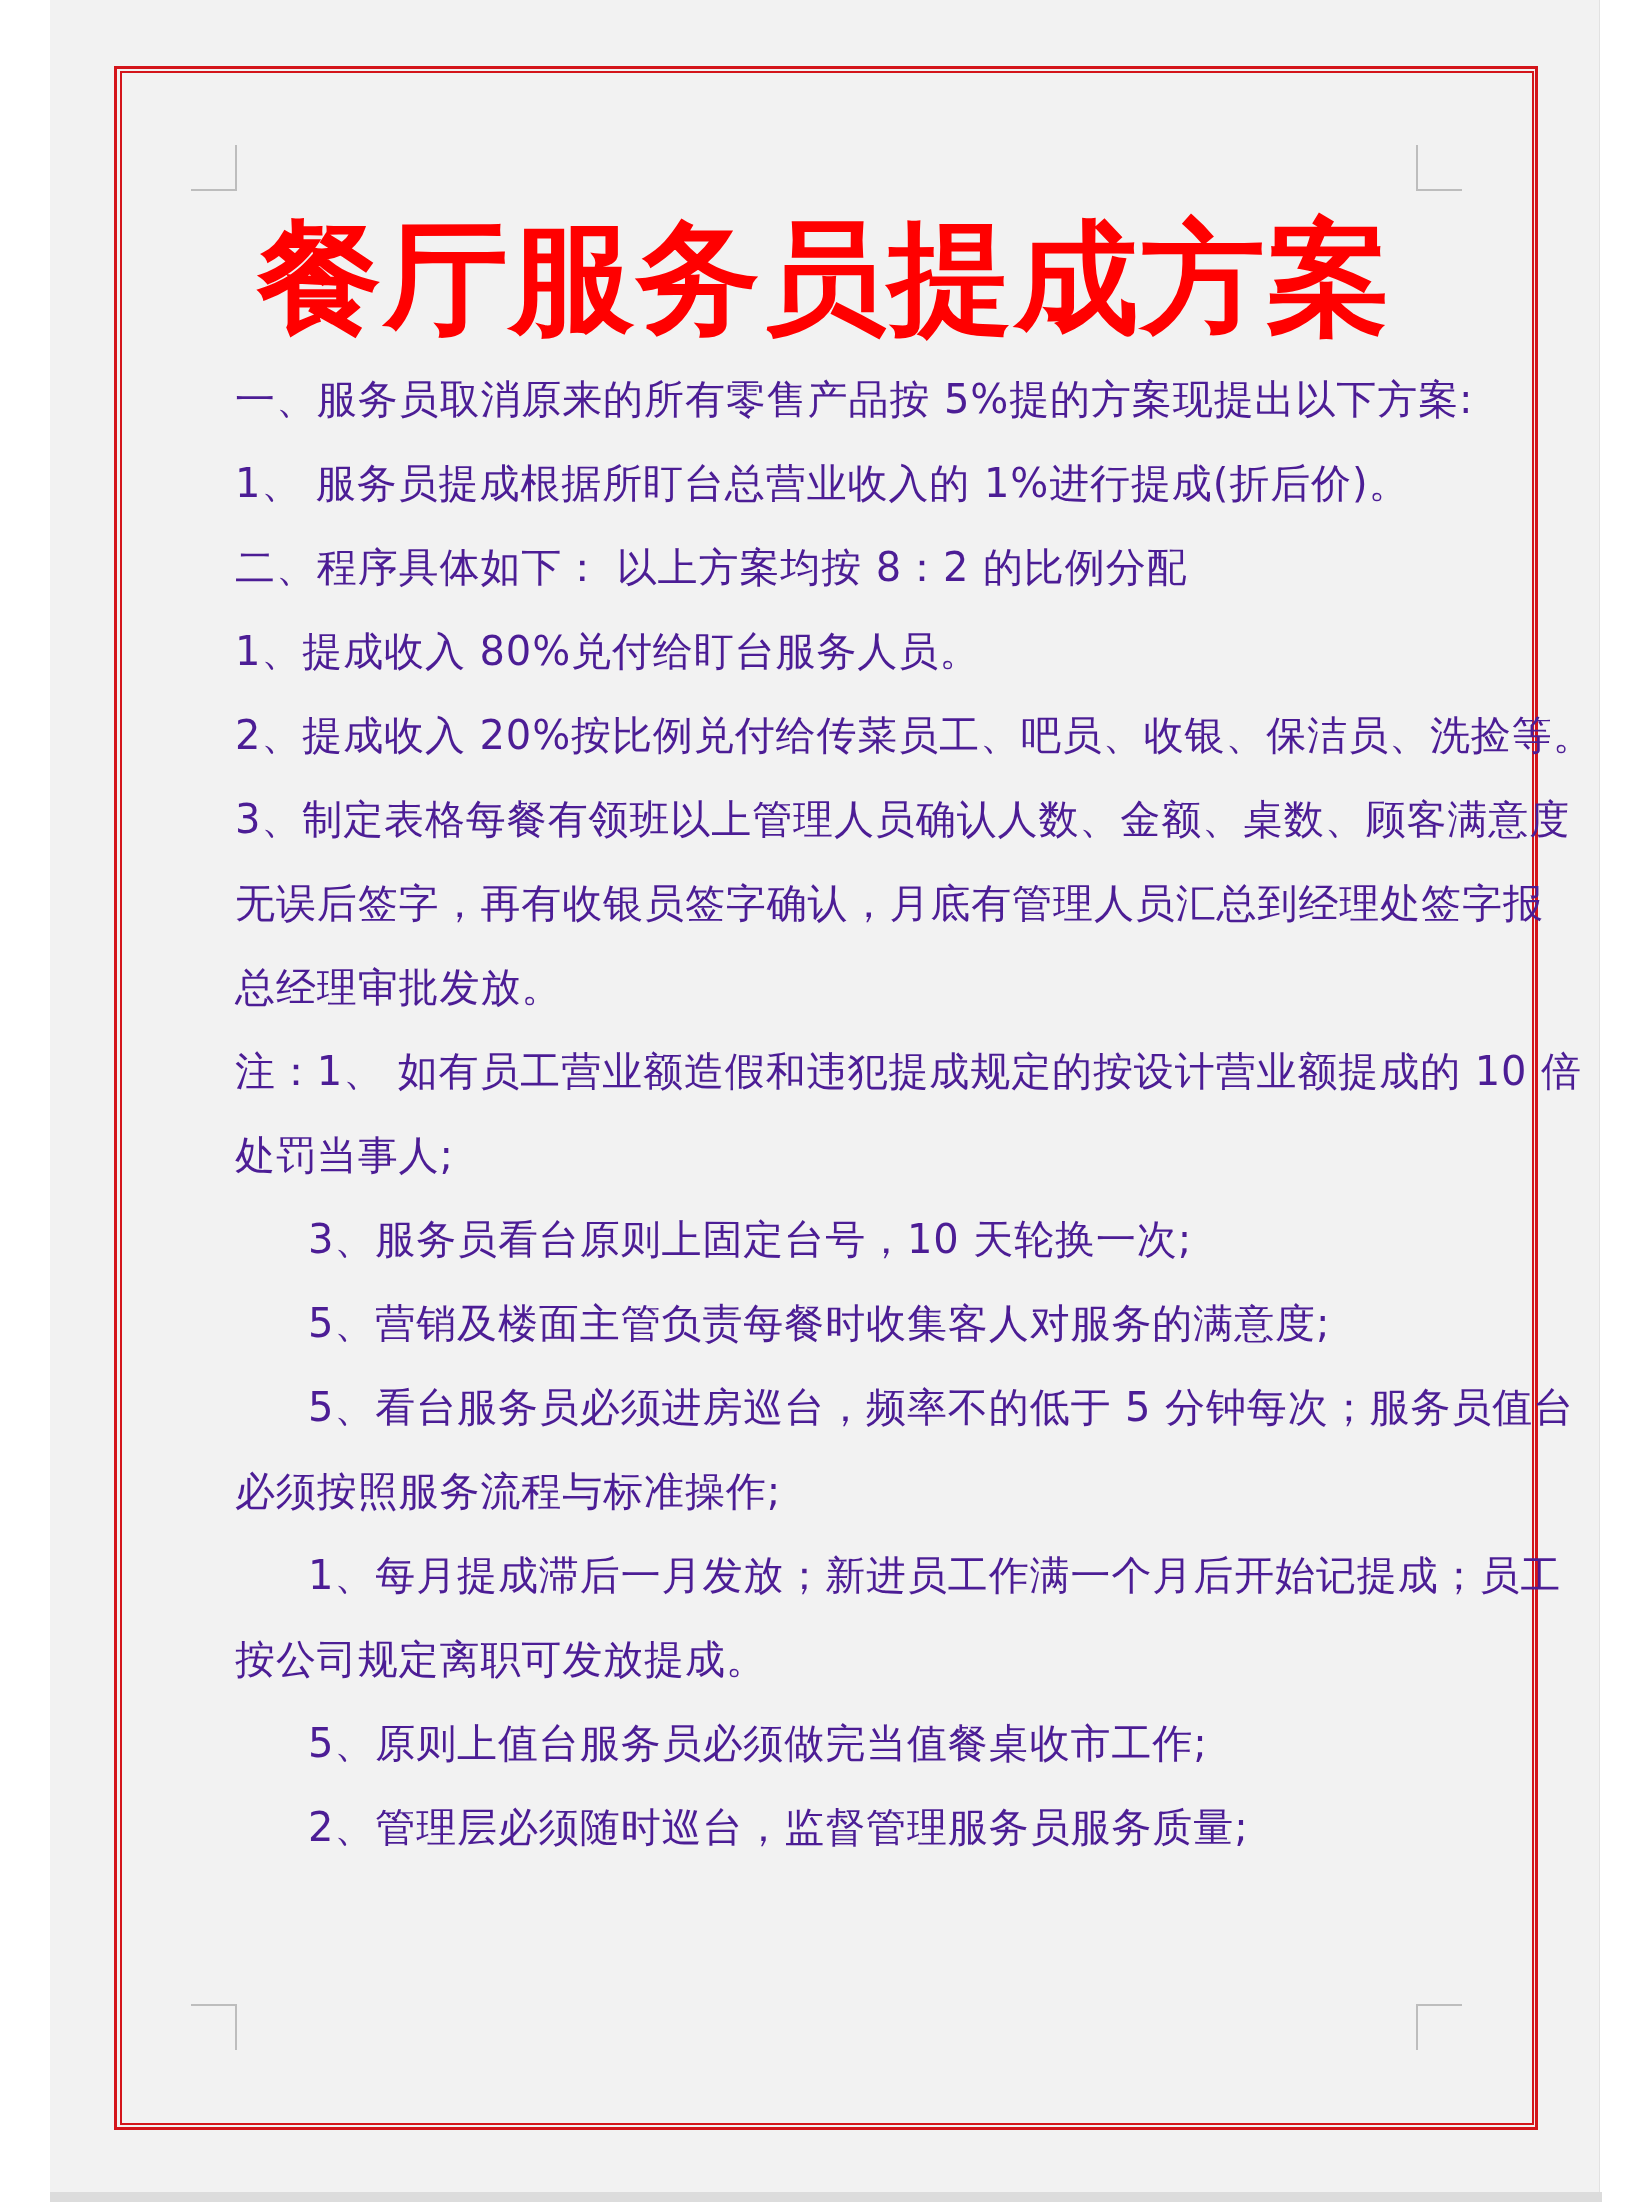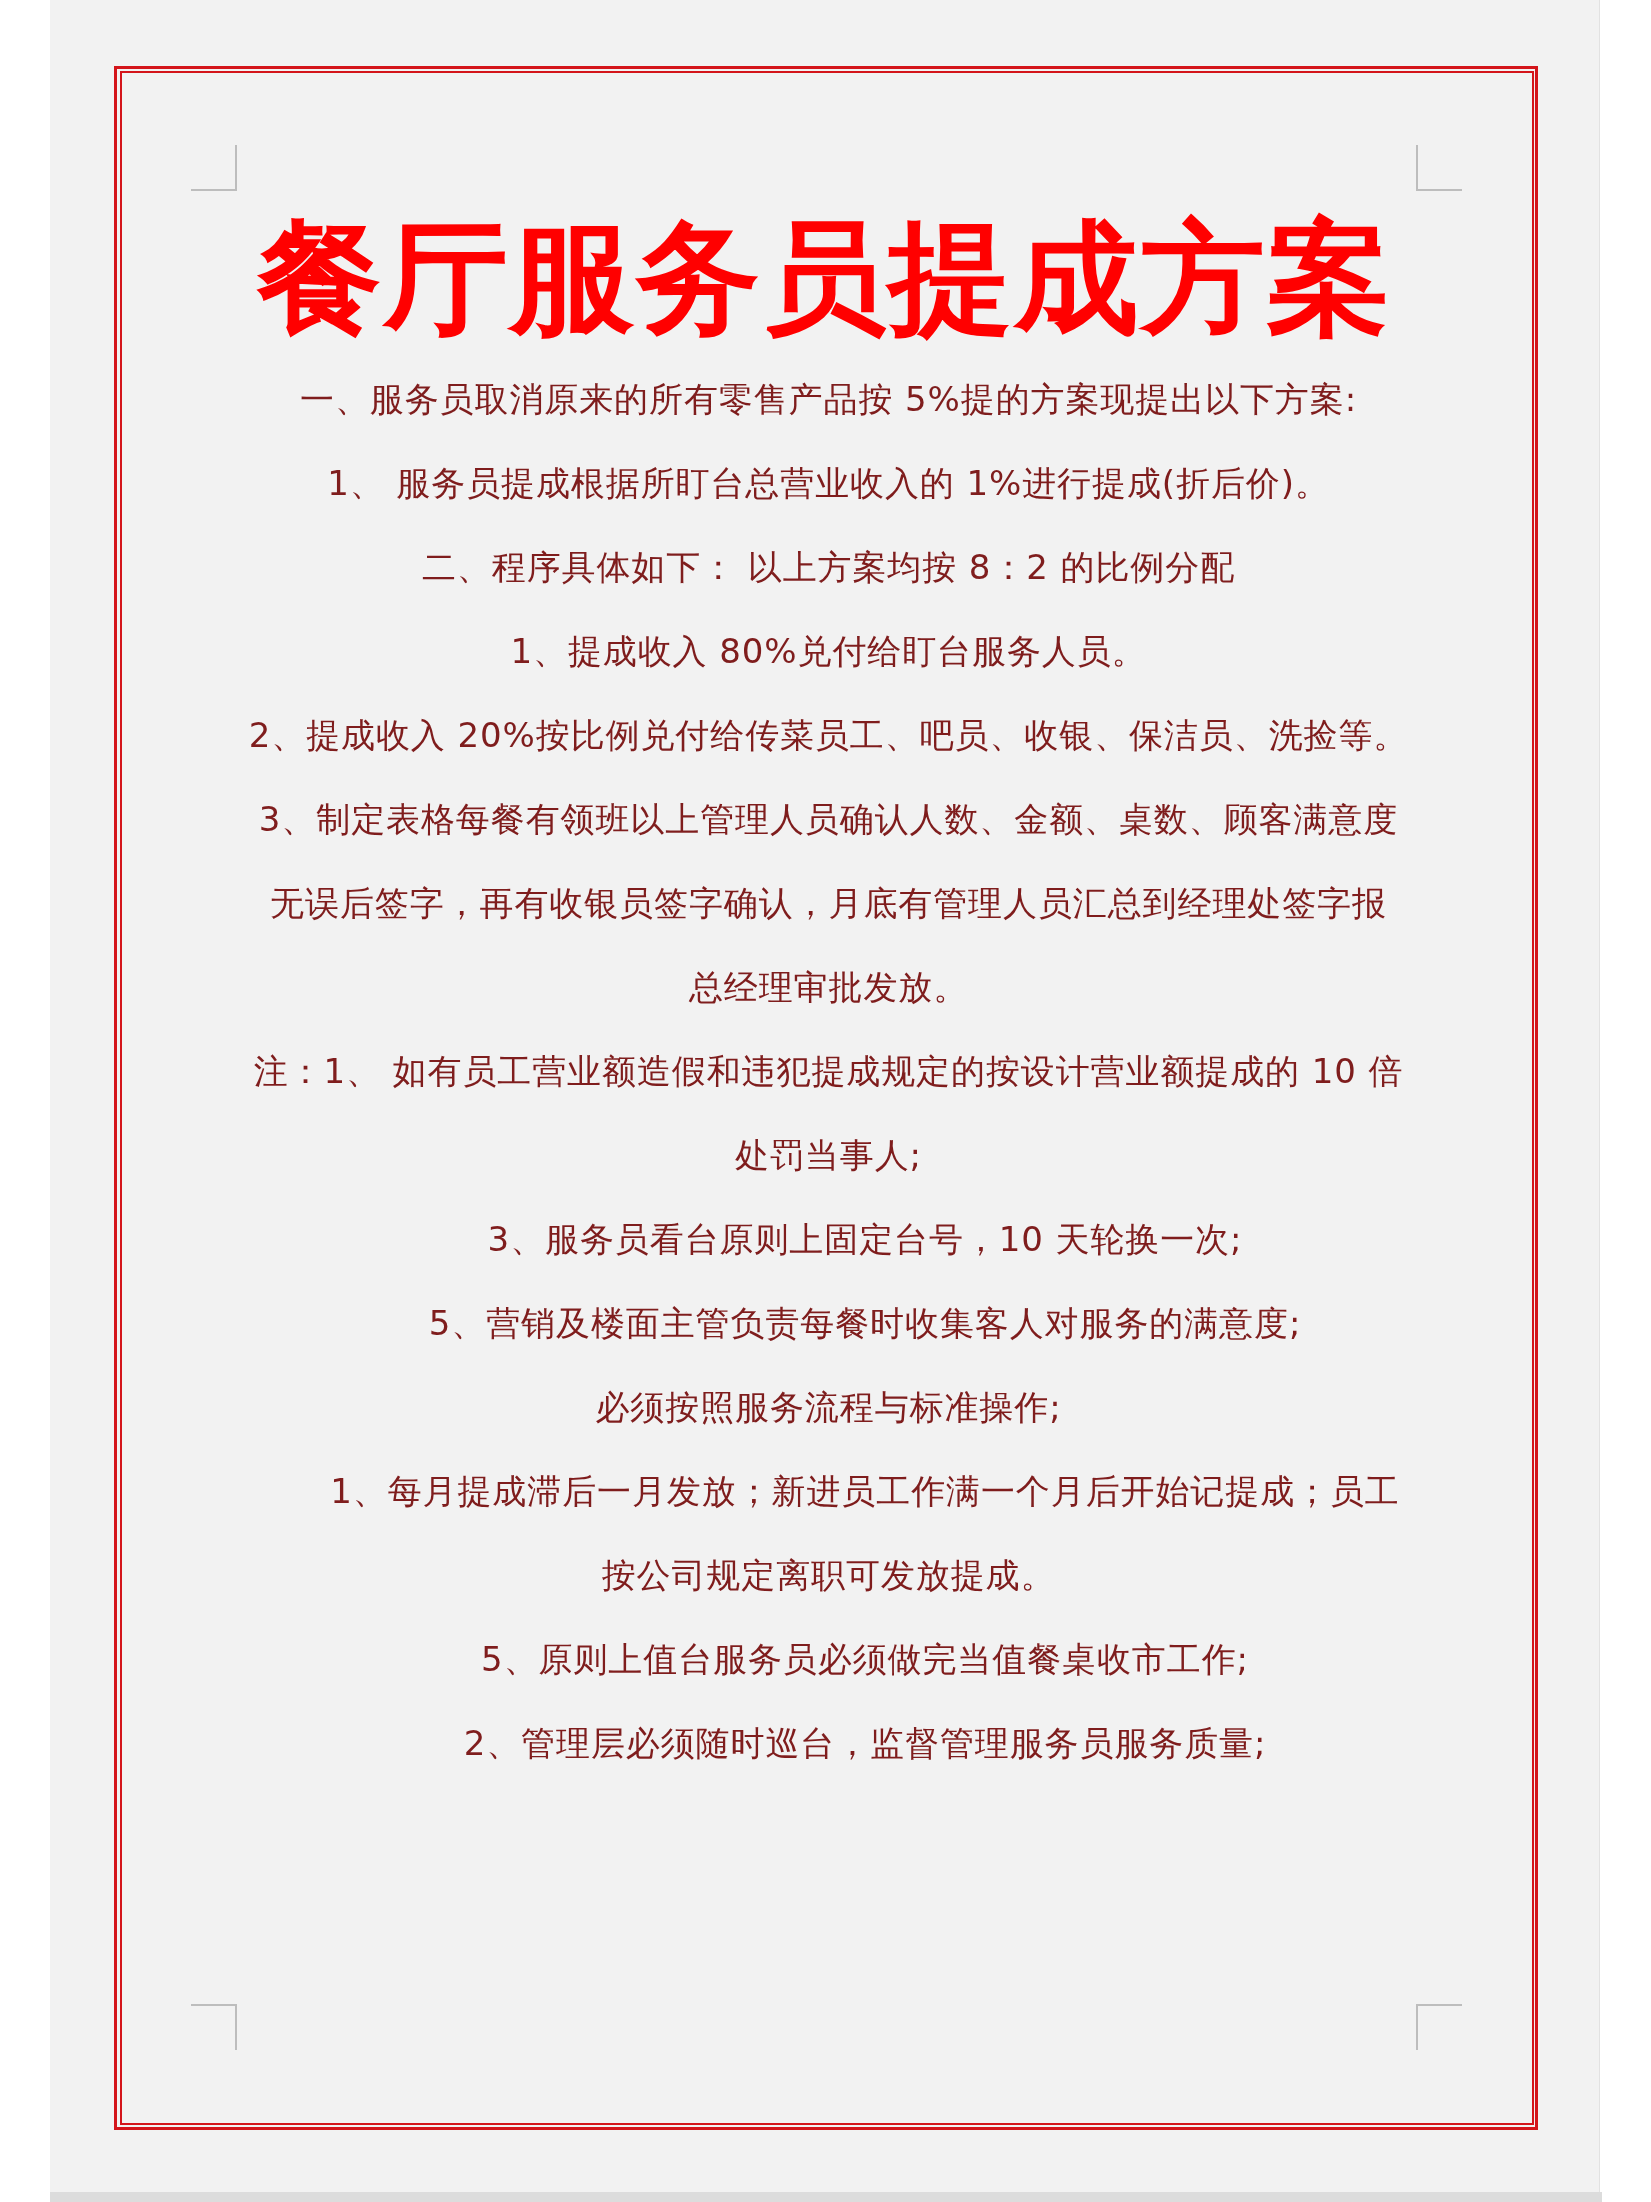--- a/index.html
+++ b/index.html
@@ -82,25 +82,24 @@
   }
   .body-text {
     position: absolute;
     left: 235px;
     top: 357px;
     width: 1187px;
   }
   .line {
     height: 84px;
     line-height: 84px;
-    font-size: 34px;
-    color: #7f1d1d;
+    font-size: 40px;
+    color: #4c1d95;
     white-space: nowrap;
     letter-spacing: 0.9px;
-    text-align: center;
   }
   .line.indent {
     padding-left: 73px;
   }
 </style>
 </head>
 <body>
 
 <div class="page"></div>
 <div class="page-bottom-band"></div>
@@ -121,19 +120,20 @@
   <div class="line">二、程序具体如下：  以上方案均按 8：2 的比例分配</div>
   <div class="line">1、提成收入 80%兑付给盯台服务人员。</div>
   <div class="line">2、提成收入 20%按比例兑付给传菜员工、吧员、收银、保洁员、洗捡等。</div>
   <div class="line">3、制定表格每餐有领班以上管理人员确认人数、金额、桌数、顾客满意度</div>
   <div class="line">无误后签字，再有收银员签字确认，月底有管理人员汇总到经理处签字报</div>
   <div class="line">总经理审批发放。</div>
   <div class="line">注：1、 如有员工营业额造假和违犯提成规定的按设计营业额提成的 10 倍</div>
   <div class="line">处罚当事人;</div>
   <div class="line indent">3、服务员看台原则上固定台号，10 天轮换一次;</div>
   <div class="line indent">5、营销及楼面主管负责每餐时收集客人对服务的满意度;</div>
+  <div class="line indent">5、看台服务员必须进房巡台，频率不的低于 5 分钟每次；服务员值台</div>
   <div class="line">必须按照服务流程与标准操作;</div>
   <div class="line indent">1、每月提成滞后一月发放；新进员工作满一个月后开始记提成；员工</div>
   <div class="line">按公司规定离职可发放提成。</div>
   <div class="line indent">5、原则上值台服务员必须做完当值餐桌收市工作;</div>
   <div class="line indent">2、管理层必须随时巡台，监督管理服务员服务质量;</div>
 </div>
 
 
 </body></html>

